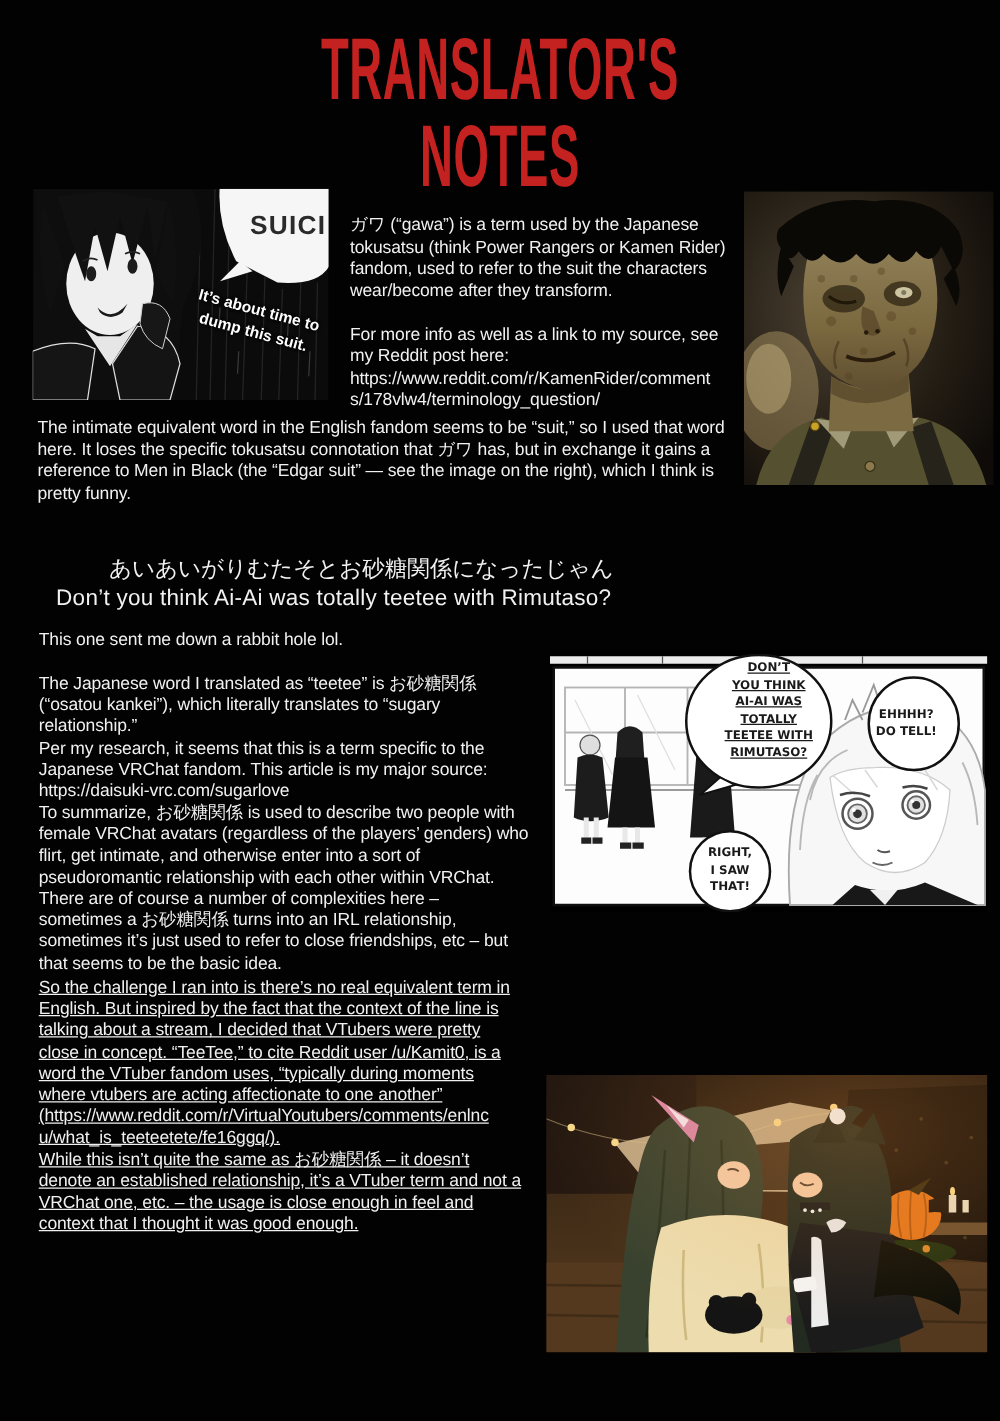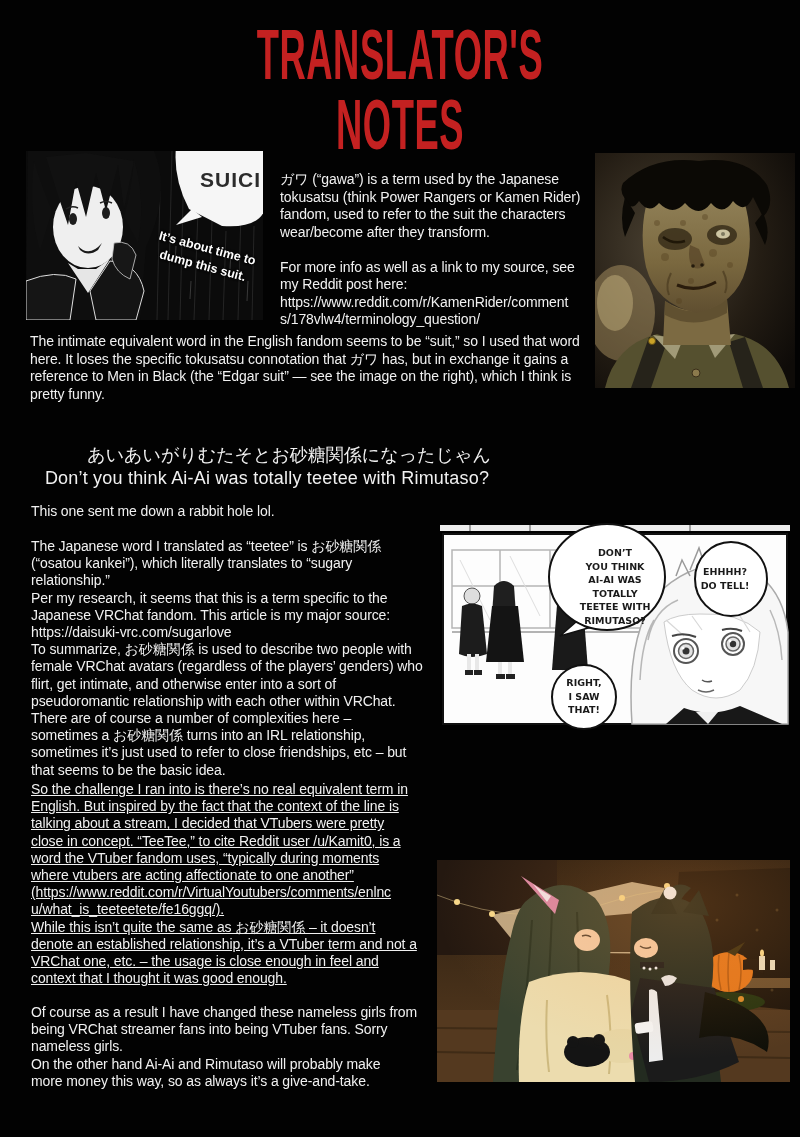--- a/index.html
+++ b/index.html
@@ -177,25 +177,20 @@
 talking about a stream, I decided that VTubers were pretty
 close in concept. “TeeTee,” to cite Reddit user /u/Kamit0, is a
 word the VTuber fandom uses, “typically during moments
 where vtubers are acting affectionate to one another”
 (https://www.reddit.com/r/VirtualYoutubers/comments/enlnc
 u/what_is_teeteetete/fe16ggq/).
 While this isn’t quite the same as お砂糖関係 – it doesn’t
 denote an established relationship, it’s a VTuber term and not a
 VRChat one, etc. – the usage is close enough in feel and
 context that I thought it was good enough.</div>
-  <div class="body-text" style="left:31px;top:1004px;width:440px;">Of course as a result I have changed these nameless girls from
-being VRChat streamer fans into being VTuber fans. Sorry
-nameless girls.
-On the other hand Ai-Ai and Rimutaso will probably make
-more money this way, so as always it’s a give-and-take.</div>
 
   <div class="img-box" style="left:440px;top:520px;width:350px;height:210px;">
     <svg width="350" height="210" viewBox="0 0 350 210">
       <rect width="350" height="210" fill="#000"></rect>
       <rect x="0" y="5" width="350" height="6" fill="#ececec"></rect>
       <g stroke="#555" stroke-width="1">
           <line x1="30" y1="5" x2="30" y2="11"></line>
           <line x1="90" y1="5" x2="90" y2="11"></line>
           <line x1="170" y1="5" x2="170" y2="11"></line>
           <line x1="250" y1="5" x2="250" y2="11"></line>
@@ -259,21 +254,21 @@
         <path d="M256,192 L268,204 L278,192 Z" fill="#f0f0f0"></path>
       </g>
 
       <g>
         <ellipse cx="167" cy="57" rx="58" ry="53" fill="#ffffff" stroke="#111" stroke-width="2"></ellipse>
         <path d="M136,102 L120,116 L148,108 Z" fill="#ffffff" stroke="#111" stroke-width="1.5"></path>
         <ellipse cx="291" cy="59" rx="36" ry="37" fill="#ffffff" stroke="#111" stroke-width="2"></ellipse>
         <ellipse cx="144" cy="177" rx="32" ry="32" fill="#ffffff" stroke="#111" stroke-width="2"></ellipse>
       </g>
     </svg>
-    <div class="bubble-text" style="left:112px;top:26px;width:126px;">DON’T
+    <div class="bubble-text" style="left:112px;top:8px;width:126px;text-decoration:underline;">DON’T
 YOU THINK
 AI-AI WAS
 TOTALLY
 TEETEE WITH
 RIMUTASO?</div>
     <div class="bubble-text" style="left:255px;top:45px;width:60px;">EHHHH?
 DO TELL!</div>
     <div class="bubble-text" style="left:114px;top:156px;width:60px;">RIGHT,
 I SAW
 THAT!</div>

